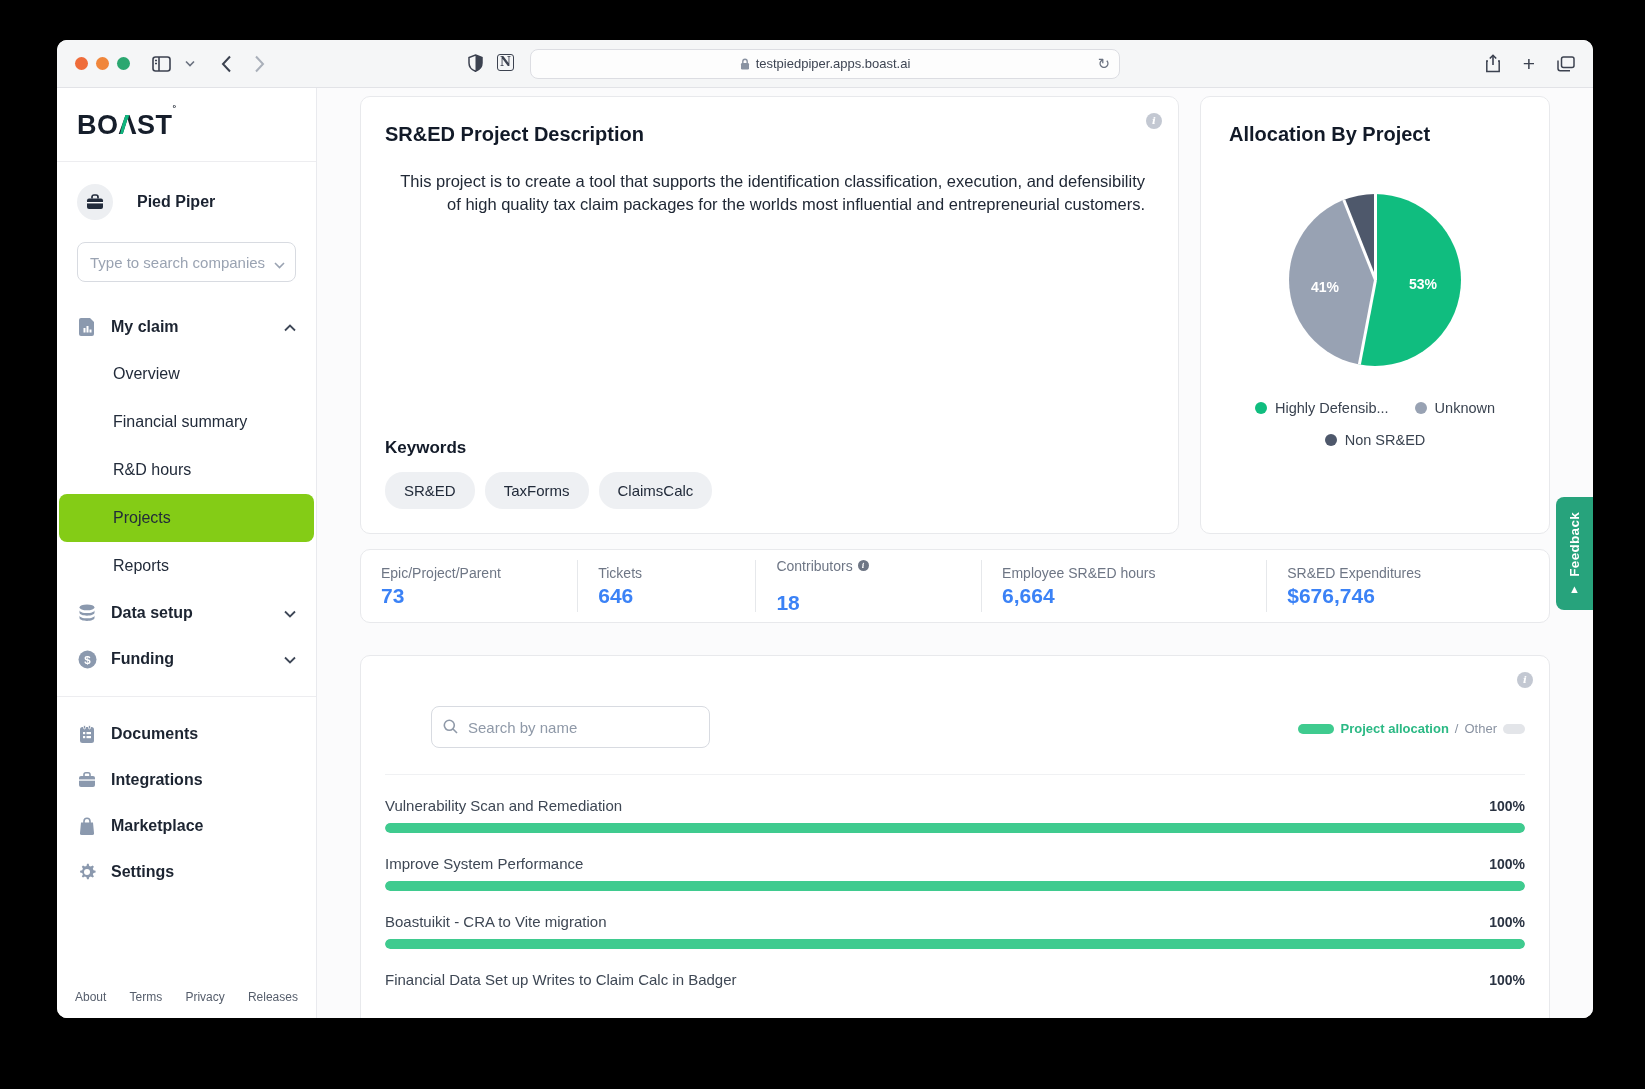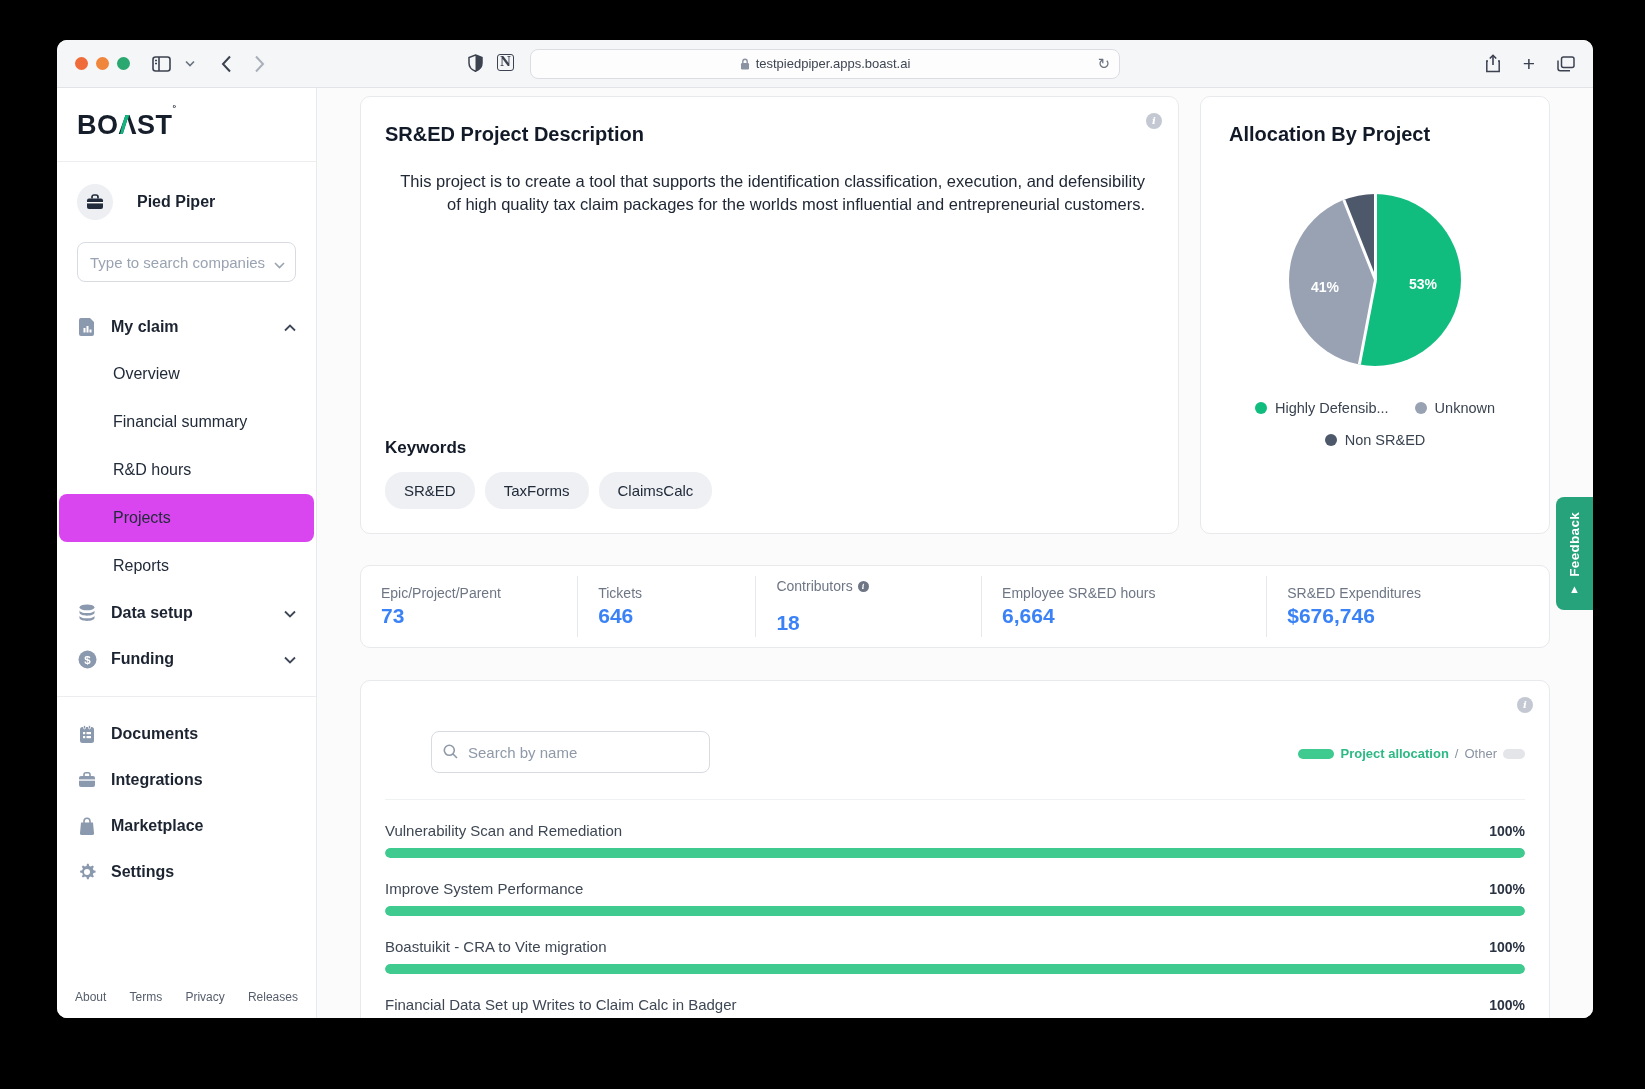--- a/index.html
+++ b/index.html
@@ -60,21 +60,21 @@
   .search-co .chev { position:absolute; right:11px; top:13px; color:#9aa3b2; }
   nav.menu { margin-top:16px; font-size:16px; color:#1c2431; }
   .nav-row { display:flex; align-items:center; gap:14px; height:46px; padding:0 20px; cursor:pointer; }
   .nav-row .nicon { width:20px; display:flex; justify-content:center; color:#8b99ae; flex:0 0 20px; }
   .nav-row .nlabel { font-weight:600; color:#1c2431; }
   .nav-row .tail { margin-left:auto; color:#3e4757; }
   .sub-item {
     height:48px; display:flex; align-items:center; padding:0 20px 0 54px;
     font-size:16px; color:#222b3a; cursor:pointer; border-radius:8px; margin:0 2px;
   }
-  .sub-item.active { background:#d946ef; }
+  .sub-item.active { background:#84cc16; }
   .side-foot {
     margin-top:auto; display:flex; justify-content:space-between; padding:10px 18px 2px 18px;
     font-size:12px; color:#565e6c;
   }
   .side-foot span { cursor:pointer; }
   
   .main { flex:1; background:#fbfbfc; padding:8px 43px 0 43px; overflow:hidden; min-width:0; }
   .grid-top { display:grid; grid-template-columns:1fr 350px; gap:21px; }
   .card { background:#fff; border:1px solid #e8e9ec; border-radius:10px; position:relative; }
   .card-desc { height:438px; padding:26px 24px 24px 24px; display:flex; flex-direction:column; }
@@ -93,21 +93,21 @@
   
   .card-pie { height:438px; padding:26px 28px; display:flex; flex-direction:column; }
   .pie-wrap { margin:48px auto 0 auto; position:relative; width:172px; height:172px; }
   .pie { width:172px; height:172px; border-radius:50%; }
   .pie-sep { position:absolute; left:50%; top:0; width:3px; height:50%; background:#fff; transform-origin:50% 100%; margin-left:-1.5px; }
   .pie-lbl { position:absolute; color:#fff; font-size:14px; font-weight:700; transform:translate(-50%,-50%); }
   .legend { margin-top:34px; display:flex; flex-wrap:wrap; justify-content:center; column-gap:26px; row-gap:16px; padding:0 14px; }
   .legend-item { display:flex; align-items:center; gap:8px; font-size:14.5px; color:#3a4350; }
   .legend-item .ldot { width:12px; height:12px; border-radius:50%; }
   
-  .stats-card { margin-top:31px; height:83px; display:flex; align-items:flex-end; padding:10px 0; }
+  .stats-card { margin-top:15px; height:74px; display:flex; align-items:flex-end; padding:10px 0; }
   .stat { padding:2px 20px; height:100%; display:flex; flex-direction:column; justify-content:center; }
   .stat + .stat { border-left:1px solid #e6e8eb; }
   .stat-label { font-size:14px; color:#6e7685; display:flex; align-items:center; gap:5px; }
   .stat-value { font-size:21px; font-weight:700; color:#3b82f6; margin-top:3px; }
   .mini-info {
     width:11px; height:11px; border-radius:50%; background:#6e7685; color:#fff; font-size:7px;
     text-align:center; line-height:11px; font-family:"DejaVu Serif",serif; font-style:italic; font-weight:700;
   }
   .stat:nth-child(1){ width:18.2%; } .stat:nth-child(2){ width:15%; }
   .stat:nth-child(3){ width:19%;gap:14px; } .stat:nth-child(4){ width:24%; } .stat:nth-child(5){ width:23.8%; }

